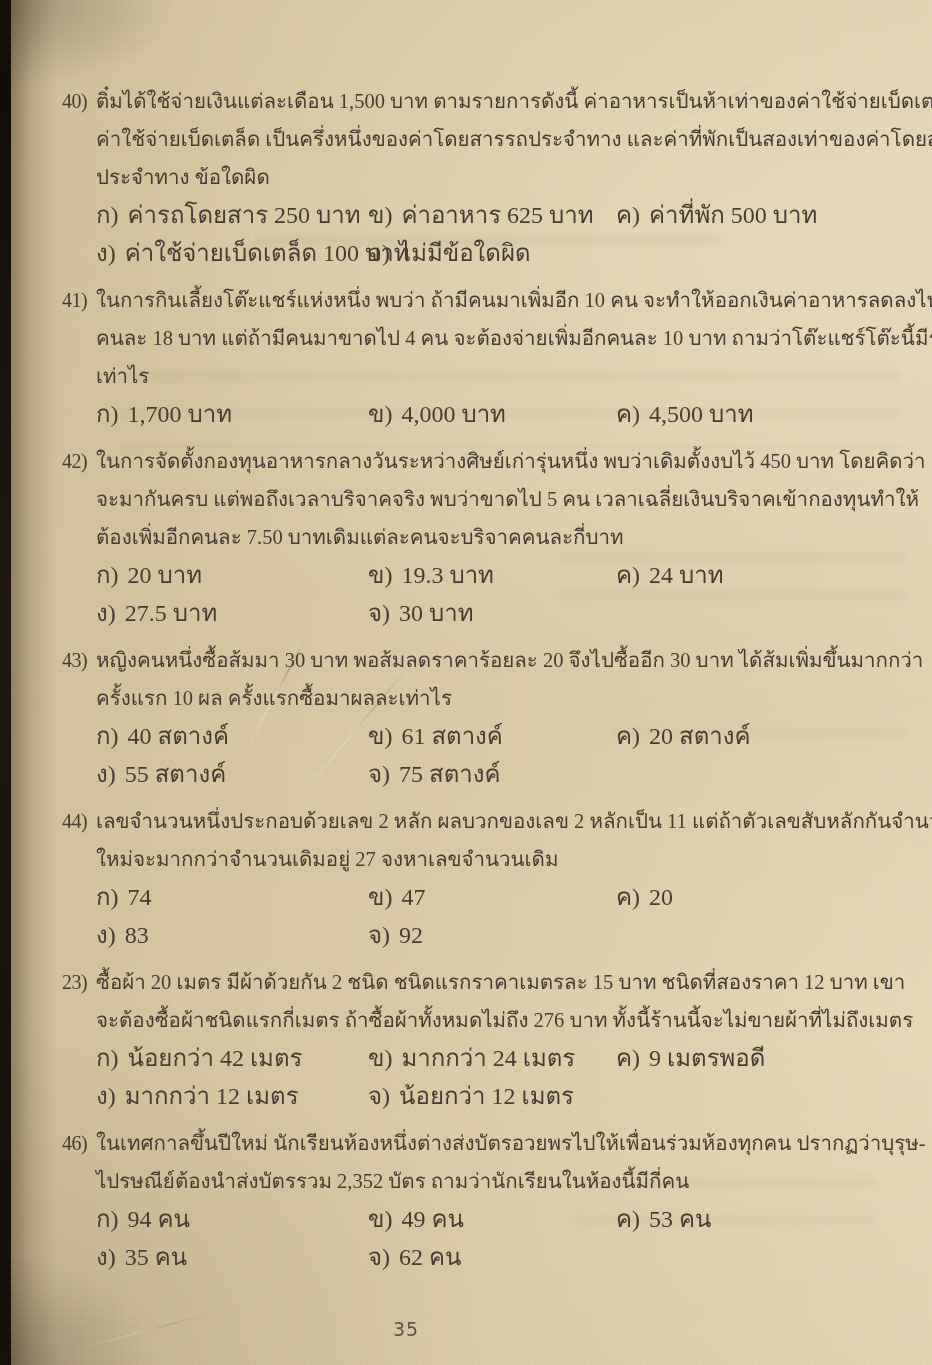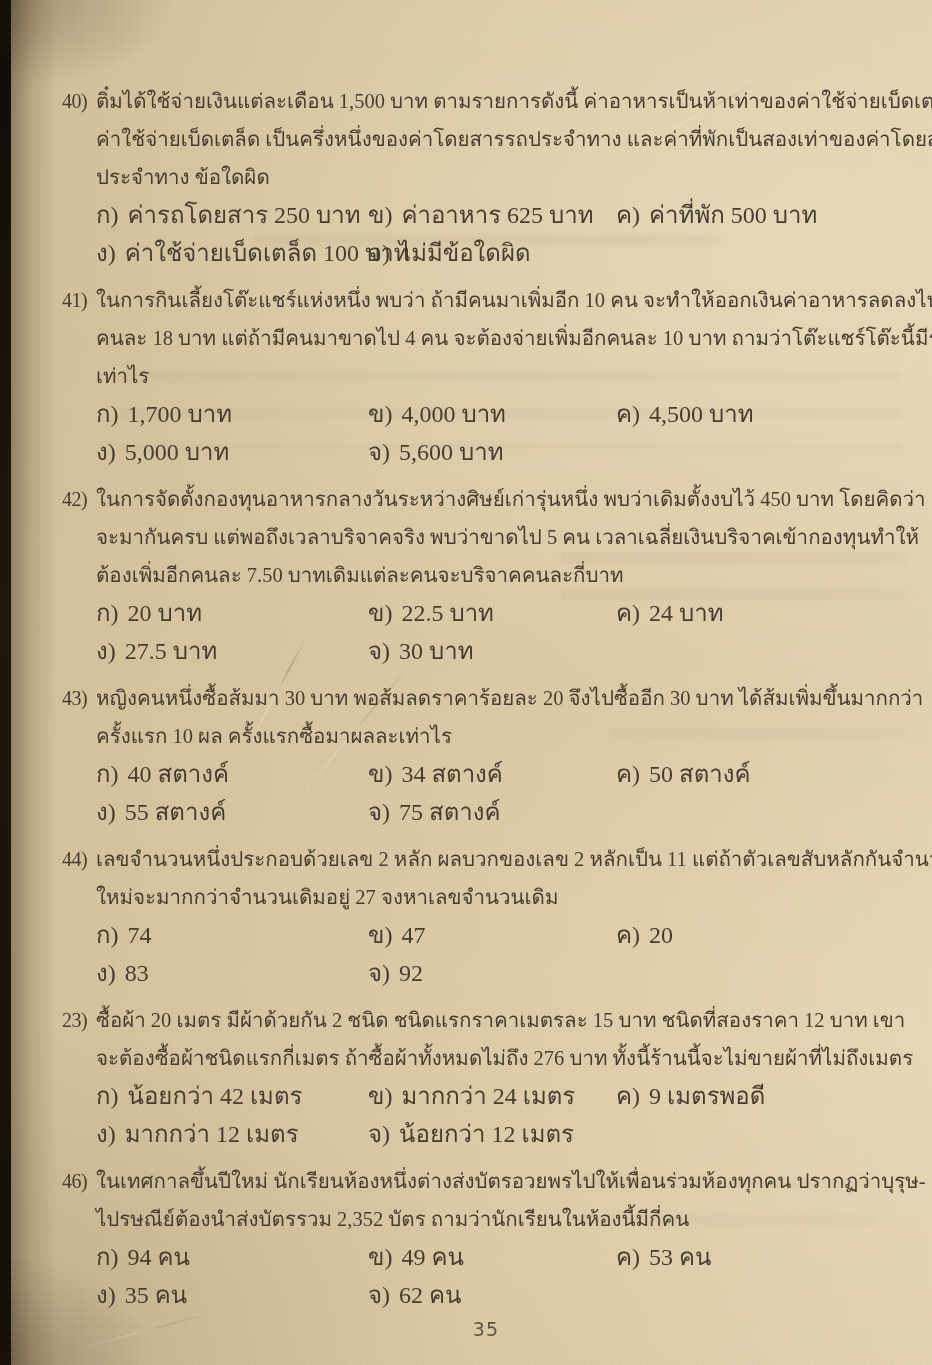--- a/index.html
+++ b/index.html
@@ -29,21 +29,21 @@
   .crease{position:absolute;pointer-events:none;
     background:linear-gradient(180deg,rgba(130,105,70,0),rgba(126,100,64,.34) 30%,rgba(255,250,232,.30) 55%,rgba(130,105,70,0));}
   .content{position:absolute;left:62px;top:82px;width:848px;}
   .question{display:flex;margin-bottom:9px;font-family:Liberation Serif, serif;}
   .qnum{flex:none;width:34px;font-size:20px;line-height:38px;letter-spacing:-.5px;}
   .qbody{flex:1;min-width:0;}
   .qline{font-size:20.5px;line-height:38px;white-space:nowrap;}
   .opts{display:grid;grid-template-columns:272px 248px 1fr;font-size:24px;line-height:38px;}
   .opt{white-space:nowrap;}
   .opt-label{display:inline-block;margin-right:9px;}
-  .page-num{position:absolute;top:1318px;left:379px;width:120px;text-align:right;
+  .page-num{position:absolute;top:1318px;left:393px;width:120px;text-align:left;
     font-size:19px;color:#5b544a;letter-spacing:1px;}
 </style>
 </head>
 <body>
 
 <div class="page">
   <div class="edge-left"></div>
   <div class="edge-left-shadow"></div>
   <div class="corner-tl"></div>
   <div class="corner-bl"></div>
@@ -81,52 +81,48 @@
         <div class="qnum">41)</div>
         <div class="qbody">
           <div class="qline">ในการกินเลี้ยงโต๊ะแชร์แห่งหนึ่ง พบว่า ถ้ามีคนมาเพิ่มอีก 10 คน จะทำให้ออกเงินค่าอาหารลดลงไป</div>
           <div class="qline">คนละ 18 บาท แต่ถ้ามีคนมาขาดไป 4 คน จะต้องจ่ายเพิ่มอีกคนละ 10 บาท ถามว่าโต๊ะแชร์โต๊ะนี้มีราคา</div>
           <div class="qline">เท่าไร</div>
           <div class="opts">
             <div class="opt"><span class="opt-label">ก)</span><span class="opt-text">1,700 บาท</span></div>
             <div class="opt"><span class="opt-label">ข)</span><span class="opt-text">4,000 บาท</span></div>
             <div class="opt"><span class="opt-label">ค)</span><span class="opt-text">4,500 บาท</span></div>
           </div>
-          <div class="opts">
-            <div class="opt"><span class="opt-label">ง)</span><span class="opt-text">5,000 บาท</span></div>
-            <div class="opt"><span class="opt-label">จ)</span><span class="opt-text">5,600 บาท</span></div>
-          </div>
         </div>
       </div>
       <div class="question">
         <div class="qnum">42)</div>
         <div class="qbody">
           <div class="qline">ในการจัดตั้งกองทุนอาหารกลางวันระหว่างศิษย์เก่ารุ่นหนึ่ง พบว่าเดิมตั้งงบไว้ 450 บาท โดยคิดว่า</div>
           <div class="qline">จะมากันครบ แต่พอถึงเวลาบริจาคจริง พบว่าขาดไป 5 คน เวลาเฉลี่ยเงินบริจาคเข้ากองทุนทำให้</div>
           <div class="qline">ต้องเพิ่มอีกคนละ 7.50 บาทเดิมแต่ละคนจะบริจาคคนละกี่บาท</div>
           <div class="opts">
             <div class="opt"><span class="opt-label">ก)</span><span class="opt-text">20 บาท</span></div>
-            <div class="opt"><span class="opt-label">ข)</span><span class="opt-text">22.5 บาท</span></div>
+            <div class="opt"><span class="opt-label">ข)</span><span class="opt-text">19.3 บาท</span></div>
             <div class="opt"><span class="opt-label">ค)</span><span class="opt-text">24 บาท</span></div>
           </div>
           <div class="opts">
             <div class="opt"><span class="opt-label">ง)</span><span class="opt-text">27.5 บาท</span></div>
             <div class="opt"><span class="opt-label">จ)</span><span class="opt-text">30 บาท</span></div>
           </div>
         </div>
       </div>
       <div class="question">
         <div class="qnum">43)</div>
         <div class="qbody">
           <div class="qline">หญิงคนหนึ่งซื้อส้มมา 30 บาท พอส้มลดราคาร้อยละ 20 จึงไปซื้ออีก 30 บาท ได้ส้มเพิ่มขึ้นมากกว่า</div>
           <div class="qline">ครั้งแรก 10 ผล ครั้งแรกซื้อมาผลละเท่าไร</div>
           <div class="opts">
             <div class="opt"><span class="opt-label">ก)</span><span class="opt-text">40 สตางค์</span></div>
-            <div class="opt"><span class="opt-label">ข)</span><span class="opt-text">34 สตางค์</span></div>
-            <div class="opt"><span class="opt-label">ค)</span><span class="opt-text">50 สตางค์</span></div>
+            <div class="opt"><span class="opt-label">ข)</span><span class="opt-text">61 สตางค์</span></div>
+            <div class="opt"><span class="opt-label">ค)</span><span class="opt-text">20 สตางค์</span></div>
           </div>
           <div class="opts">
             <div class="opt"><span class="opt-label">ง)</span><span class="opt-text">55 สตางค์</span></div>
             <div class="opt"><span class="opt-label">จ)</span><span class="opt-text">75 สตางค์</span></div>
           </div>
         </div>
       </div>
       <div class="question">
         <div class="qnum">44)</div>
         <div class="qbody">

